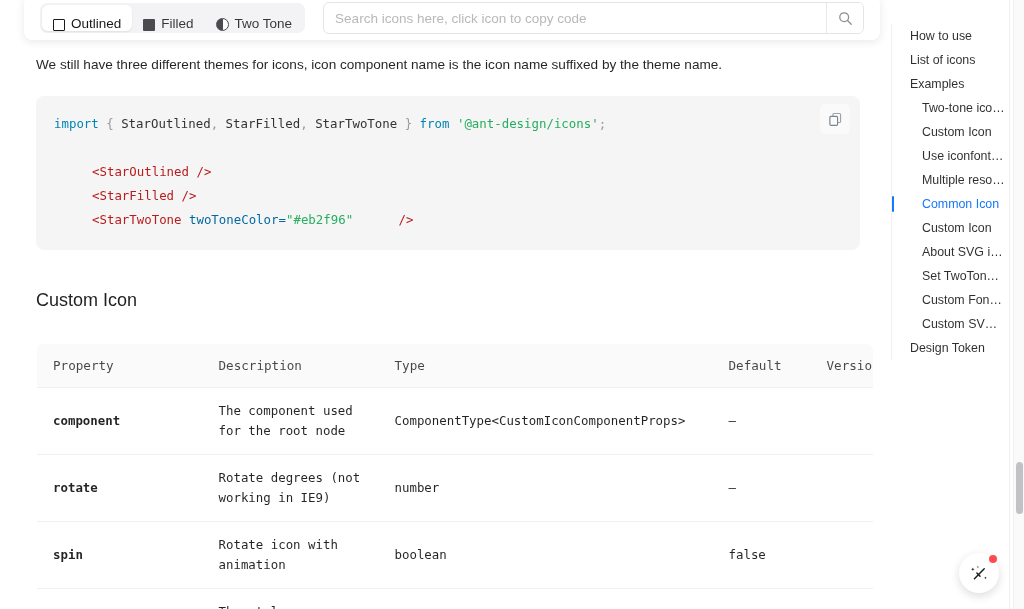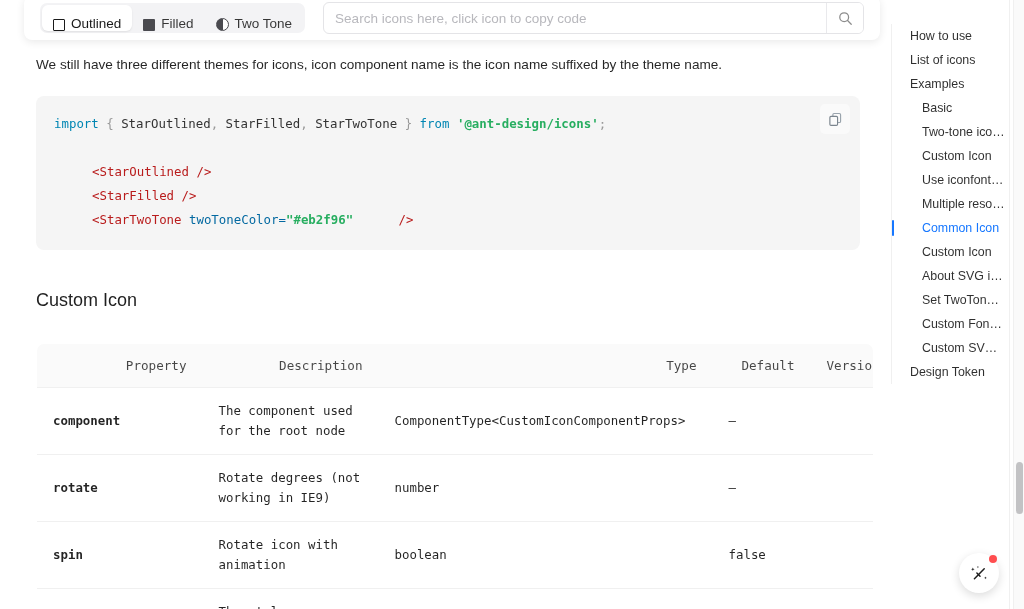--- a/index.html
+++ b/index.html
@@ -116,21 +116,21 @@
     font-family: "DejaVu Sans Mono", monospace;
     font-size: 12.4px;
     line-height: 24px;
     overflow: hidden;
   }
   .code-line { white-space: pre; }
   .code-gap { height: 24px; }
   .tok-kw { color: #0086b3; }
   .tok-plain { color: #333333; }
   .tok-punct { color: #999999; }
-  .tok-str { color: #27ae60; font-weight: bold; }
+  .tok-str { color: #27ae60; }
   .tok-tag { color: #b91c1c; margin-left: 38px; }
   .tok-attr { color: #0369a1; }
   .copy-btn {
     position: absolute;
     top: 8px; right: 10px;
     width: 30px; height: 30px;
     border-radius: 5px;
     background: #fafafa;
     display: flex; align-items: center; justify-content: center;
     cursor: pointer;
@@ -151,21 +151,21 @@
     border-collapse: collapse;
     font-size: 13px;
     background: #fff;
     border: 1px solid #f0f0f0;
     border-radius: 8px;
     overflow: hidden;
     table-layout: fixed;
   }
   .api-table thead th {
     background: #fafafa;
-    text-align: right;
+    text-align: left;
     font-weight: 400;
     color: rgba(0,0,0,0.72);
     font-family: "DejaVu Sans Mono", monospace;
     font-size: 12.6px;
     padding: 14px 16px;
     border-bottom: 1px solid #f0f0f0;
   }
   .api-table tbody td {
     padding: 13px 16px;
     border-bottom: 1px solid #f0f0f0;
@@ -364,21 +364,20 @@
           </tr>
         </tbody>
     </table>
 
   </div>
 
   <div class="anchor-nav" id="anchor-nav">
       <div class="anchor-item"><span>How to use</span></div>
       <div class="anchor-item"><span>List of icons</span></div>
       <div class="anchor-item"><span>Examples</span></div>
-      <div class="anchor-item lvl2"><span>Basic</span></div>
       <div class="anchor-item lvl2"><span>Two-tone icon a...</span></div>
       <div class="anchor-item lvl2"><span>Custom Icon</span></div>
       <div class="anchor-item lvl2"><span>Use iconfont.cn</span></div>
       <div class="anchor-item lvl2"><span>Multiple resourc...</span></div>
       <div class="anchor-item lvl2 active"><span class="anchor-bar" style="background: rgb(22, 119, 255);"></span><span>Common Icon</span></div>
       <div class="anchor-item lvl2"><span>Custom Icon</span></div>
       <div class="anchor-item lvl2"><span>About SVG icons</span></div>
       <div class="anchor-item lvl2"><span>Set TwoTone Color</span></div>
       <div class="anchor-item lvl2"><span>Custom Font Icon</span></div>
       <div class="anchor-item lvl2"><span>Custom SVG Icon</span></div>

